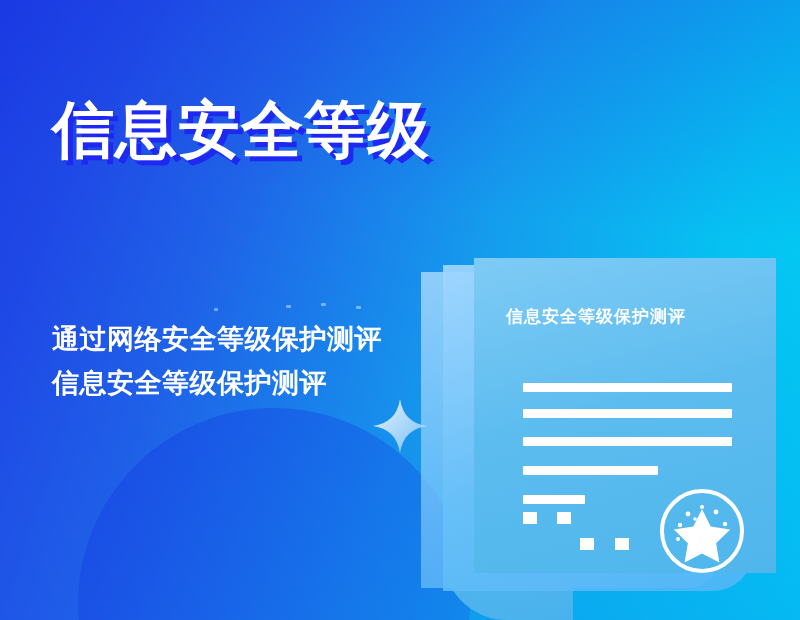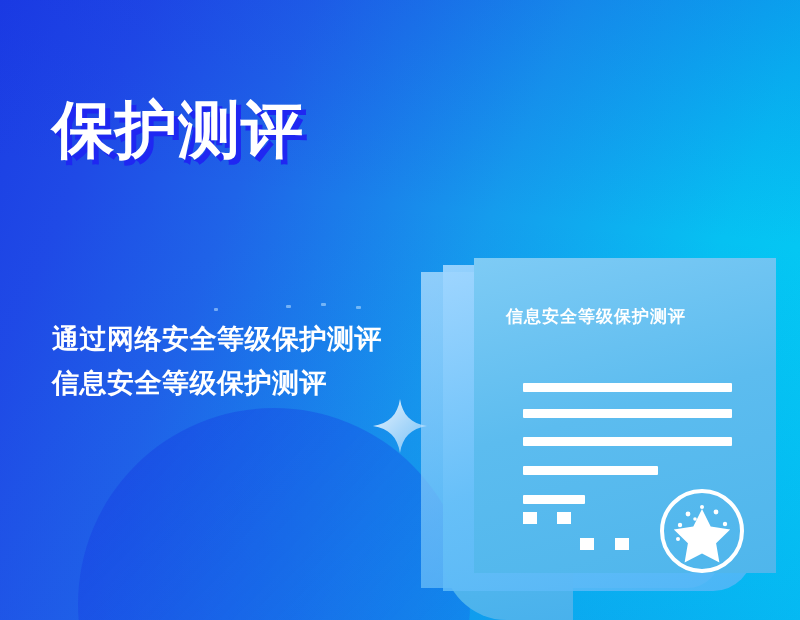--- a/index.html
+++ b/index.html
@@ -220,21 +220,21 @@
         <linearGradient id="spg" x1="0" y1="0" x2="1" y2="1">
           <stop offset="0%" stop-color="#ffffff" stop-opacity=".92"></stop>
           <stop offset="100%" stop-color="#9ed2fb" stop-opacity=".72"></stop>
         </linearGradient>
       </defs>
       <path fill="url(#spg)" d="M28 1 C30.5 17 39 25.5 55 28 C39 30.5 30.5 39 28 55 C25.5 39 17 30.5 1 28 C17 25.5 25.5 17 28 1 Z"></path>
     </svg>
   </div>
 
   <div class="headline">
-    <span class="hl-line">保护测评</span>
+    <span class="hl-line">信息安全等级</span>
   </div>
 
   <div class="subtitle">
     <span class="sub-line">通过网络安全等级保护测评</span>
     <span class="sub-line">信息安全等级保护测评</span>
   </div>
 
   <div class="edge-sliver"></div>
 </div>
 

